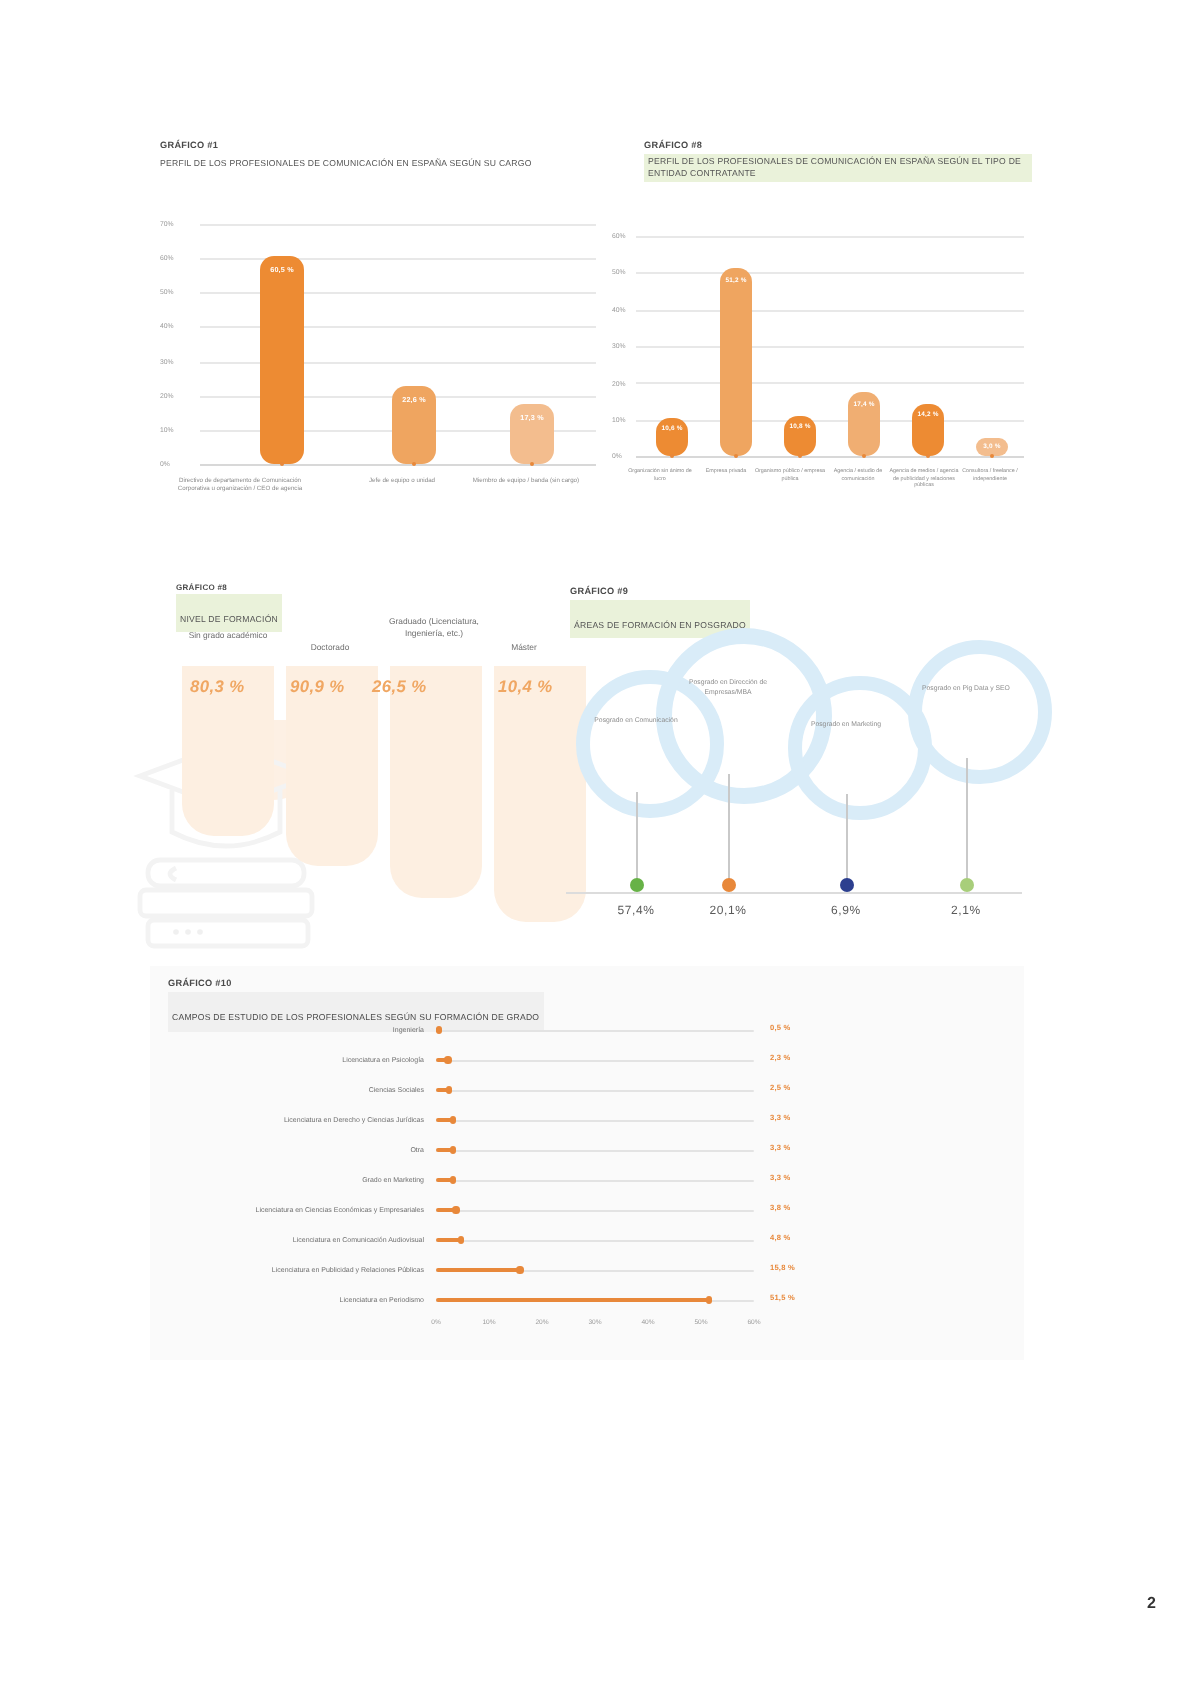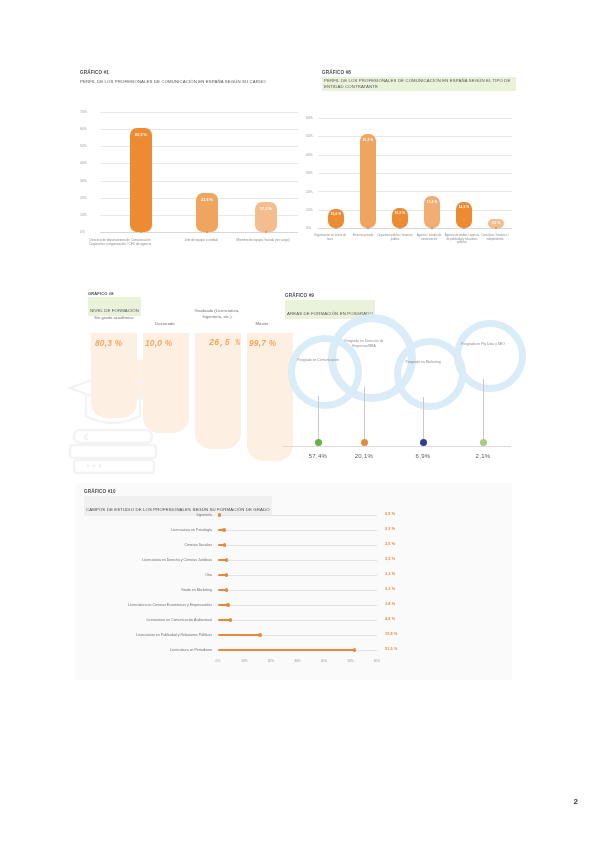--- a/index.html
+++ b/index.html
@@ -197,23 +197,23 @@
     <div class="rcat" style="left:140px;top:321px;width:50px;">Doctorado</div>
     <div class="rcat" style="left:188px;top:308px;width:58px;">Graduado (Licenciatura, Ingeniería, etc.)</div>
     <div class="rcat" style="left:244px;top:321px;width:36px;">Máster</div>
 
     <div class="rbar" style="left:91px;top:333px;width:46px;height:85px;"></div>
     <div class="rbar" style="left:143px;top:333px;width:46px;height:100px;"></div>
     <div class="rbar" style="left:195px;top:333px;width:46px;height:116px;"></div>
     <div class="rbar" style="left:247px;top:333px;width:46px;height:128px;"></div>
 
     <div class="rval" style="left:95px;top:338px;">80,3 %</div>
-    <div class="rval" style="left:145px;top:338px;">10,0 %</div>
-    <div class="rval" style="left:209px;top:338px;font-family:Liberation Mono, monospace;">26,5 %</div>
-    <div class="rval" style="left:249px;top:338px;">99,7 %</div>
+    <div class="rval" style="left:145px;top:338px;">90,9 %</div>
+    <div class="rval" style="left:186px;top:338px;">26,5 %</div>
+    <div class="rval" style="left:249px;top:338px;">10,4 %</div>
   </div>
 
   <div>
     <div class="chart-title" style="position:absolute;left:285px;top:293px;">GRÁFICO #9</div>
     <div style="position:absolute;left:285px;top:300px;background:#eaf2da;padding:.6px 2px;display:inline-block;">
       <span class="chart-sub">ÁREAS DE FORMACIÓN EN POSGRADO</span>
     </div>
 
     <div class="ring" style="left:288px;top:335px;width:60px;height:60px;border-width:7px;"></div>
     <div class="ring" style="left:328px;top:314px;width:72px;height:72px;border-width:8px;"></div>

